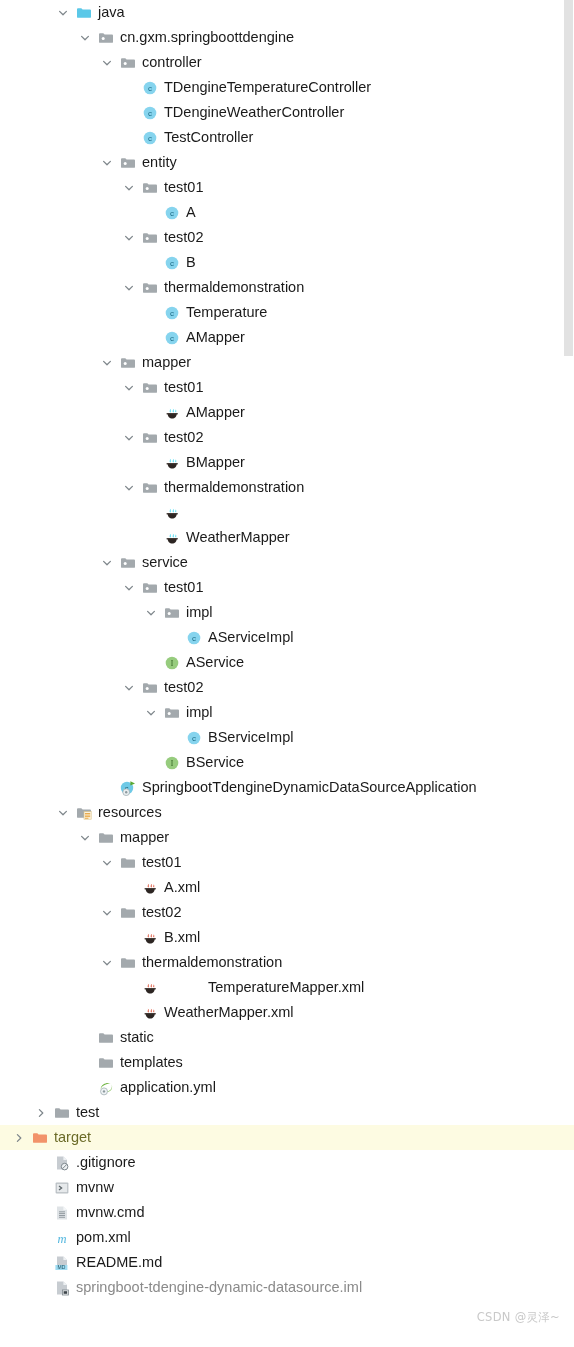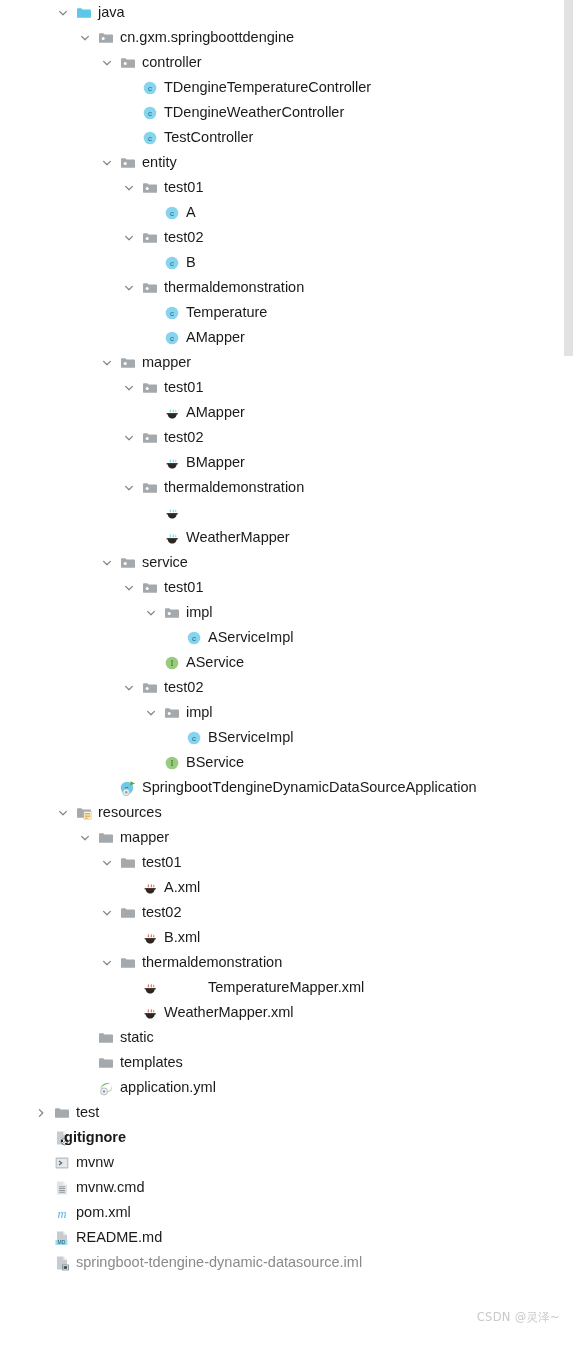--- a/index.html
+++ b/index.html
@@ -590,30 +590,43 @@
           <path d="M3.4 1.6 6.8 5 3.4 8.4" fill="none" stroke="#7e868b" stroke-width="1.25" stroke-linecap="round" stroke-linejoin="round"></path>
         </svg>
       </span>
       <span class="icon" style="left: 54px;">
         <svg width="16" height="16" viewBox="0 0 16 16">
           <path d="M1 4.2c0-.5.4-.9.9-.9h3.4l1.3 1.3h7.5c.5 0 .9.4.9.9v6.4c0 .5-.4.9-.9.9H1.9c-.5 0-.9-.4-.9-.9z" fill="#a3a9ad"></path>
         </svg>
       </span>
       <span class="label" style="left: 76px;">test</span>
     </div>
+    <div class="row highlight">
+      <span class="arrow" style="left: 12px;">
+        <svg width="10" height="10" viewBox="0 0 10 10">
+          <path d="M3.4 1.6 6.8 5 3.4 8.4" fill="none" stroke="#7e868b" stroke-width="1.25" stroke-linecap="round" stroke-linejoin="round"></path>
+        </svg>
+      </span>
+      <span class="icon" style="left: 32px;">
+        <svg width="16" height="16" viewBox="0 0 16 16">
+          <path d="M1 4.2c0-.5.4-.9.9-.9h3.4l1.3 1.3h7.5c.5 0 .9.4.9.9v6.4c0 .5-.4.9-.9.9H1.9c-.5 0-.9-.4-.9-.9z" fill="#f2936a"></path>
+        </svg>
+      </span>
+      <span class="label olive" style="left: 54px;">target</span>
+    </div>
     <div class="row">
       <span class="icon" style="left: 54px;">
         <svg width="16" height="16" viewBox="0 0 16 16">
           <path d="M3 1.4h6.4L13 5v9.6H3z" fill="#c7ccd1"></path>
           <path d="M9.4 1.4 13 5H9.4z" fill="#eef1f3"></path>
           <circle cx="10.6" cy="11.6" r="3.3" fill="#eef1f3" stroke="#7d878d" stroke-width="1"></circle>
           <line x1="8.4" y1="13.8" x2="12.8" y2="9.4" stroke="#7d878d" stroke-width="1"></line>
         </svg>
       </span>
-      <span class="label" style="left: 60px; font-weight: bold;">.gitignore</span>
+      <span class="label" style="left: 76px;">.gitignore</span>
     </div>
     <div class="row">
       <span class="icon" style="left: 54px;">
         <svg width="16" height="16" viewBox="0 0 16 16">
           <rect x="1.6" y="2.6" width="12.8" height="10.8" rx="1" fill="#b9bfc4"></rect>
           <rect x="2.8" y="3.8" width="10.4" height="8.4" fill="#e6e9eb"></rect>
           <path d="M5 6l2.6 2L5 10" fill="none" stroke="#5e676c" stroke-width="1.3"></path>
         </svg>
       </span>
       <span class="label" style="left: 76px;">mvnw</span>

